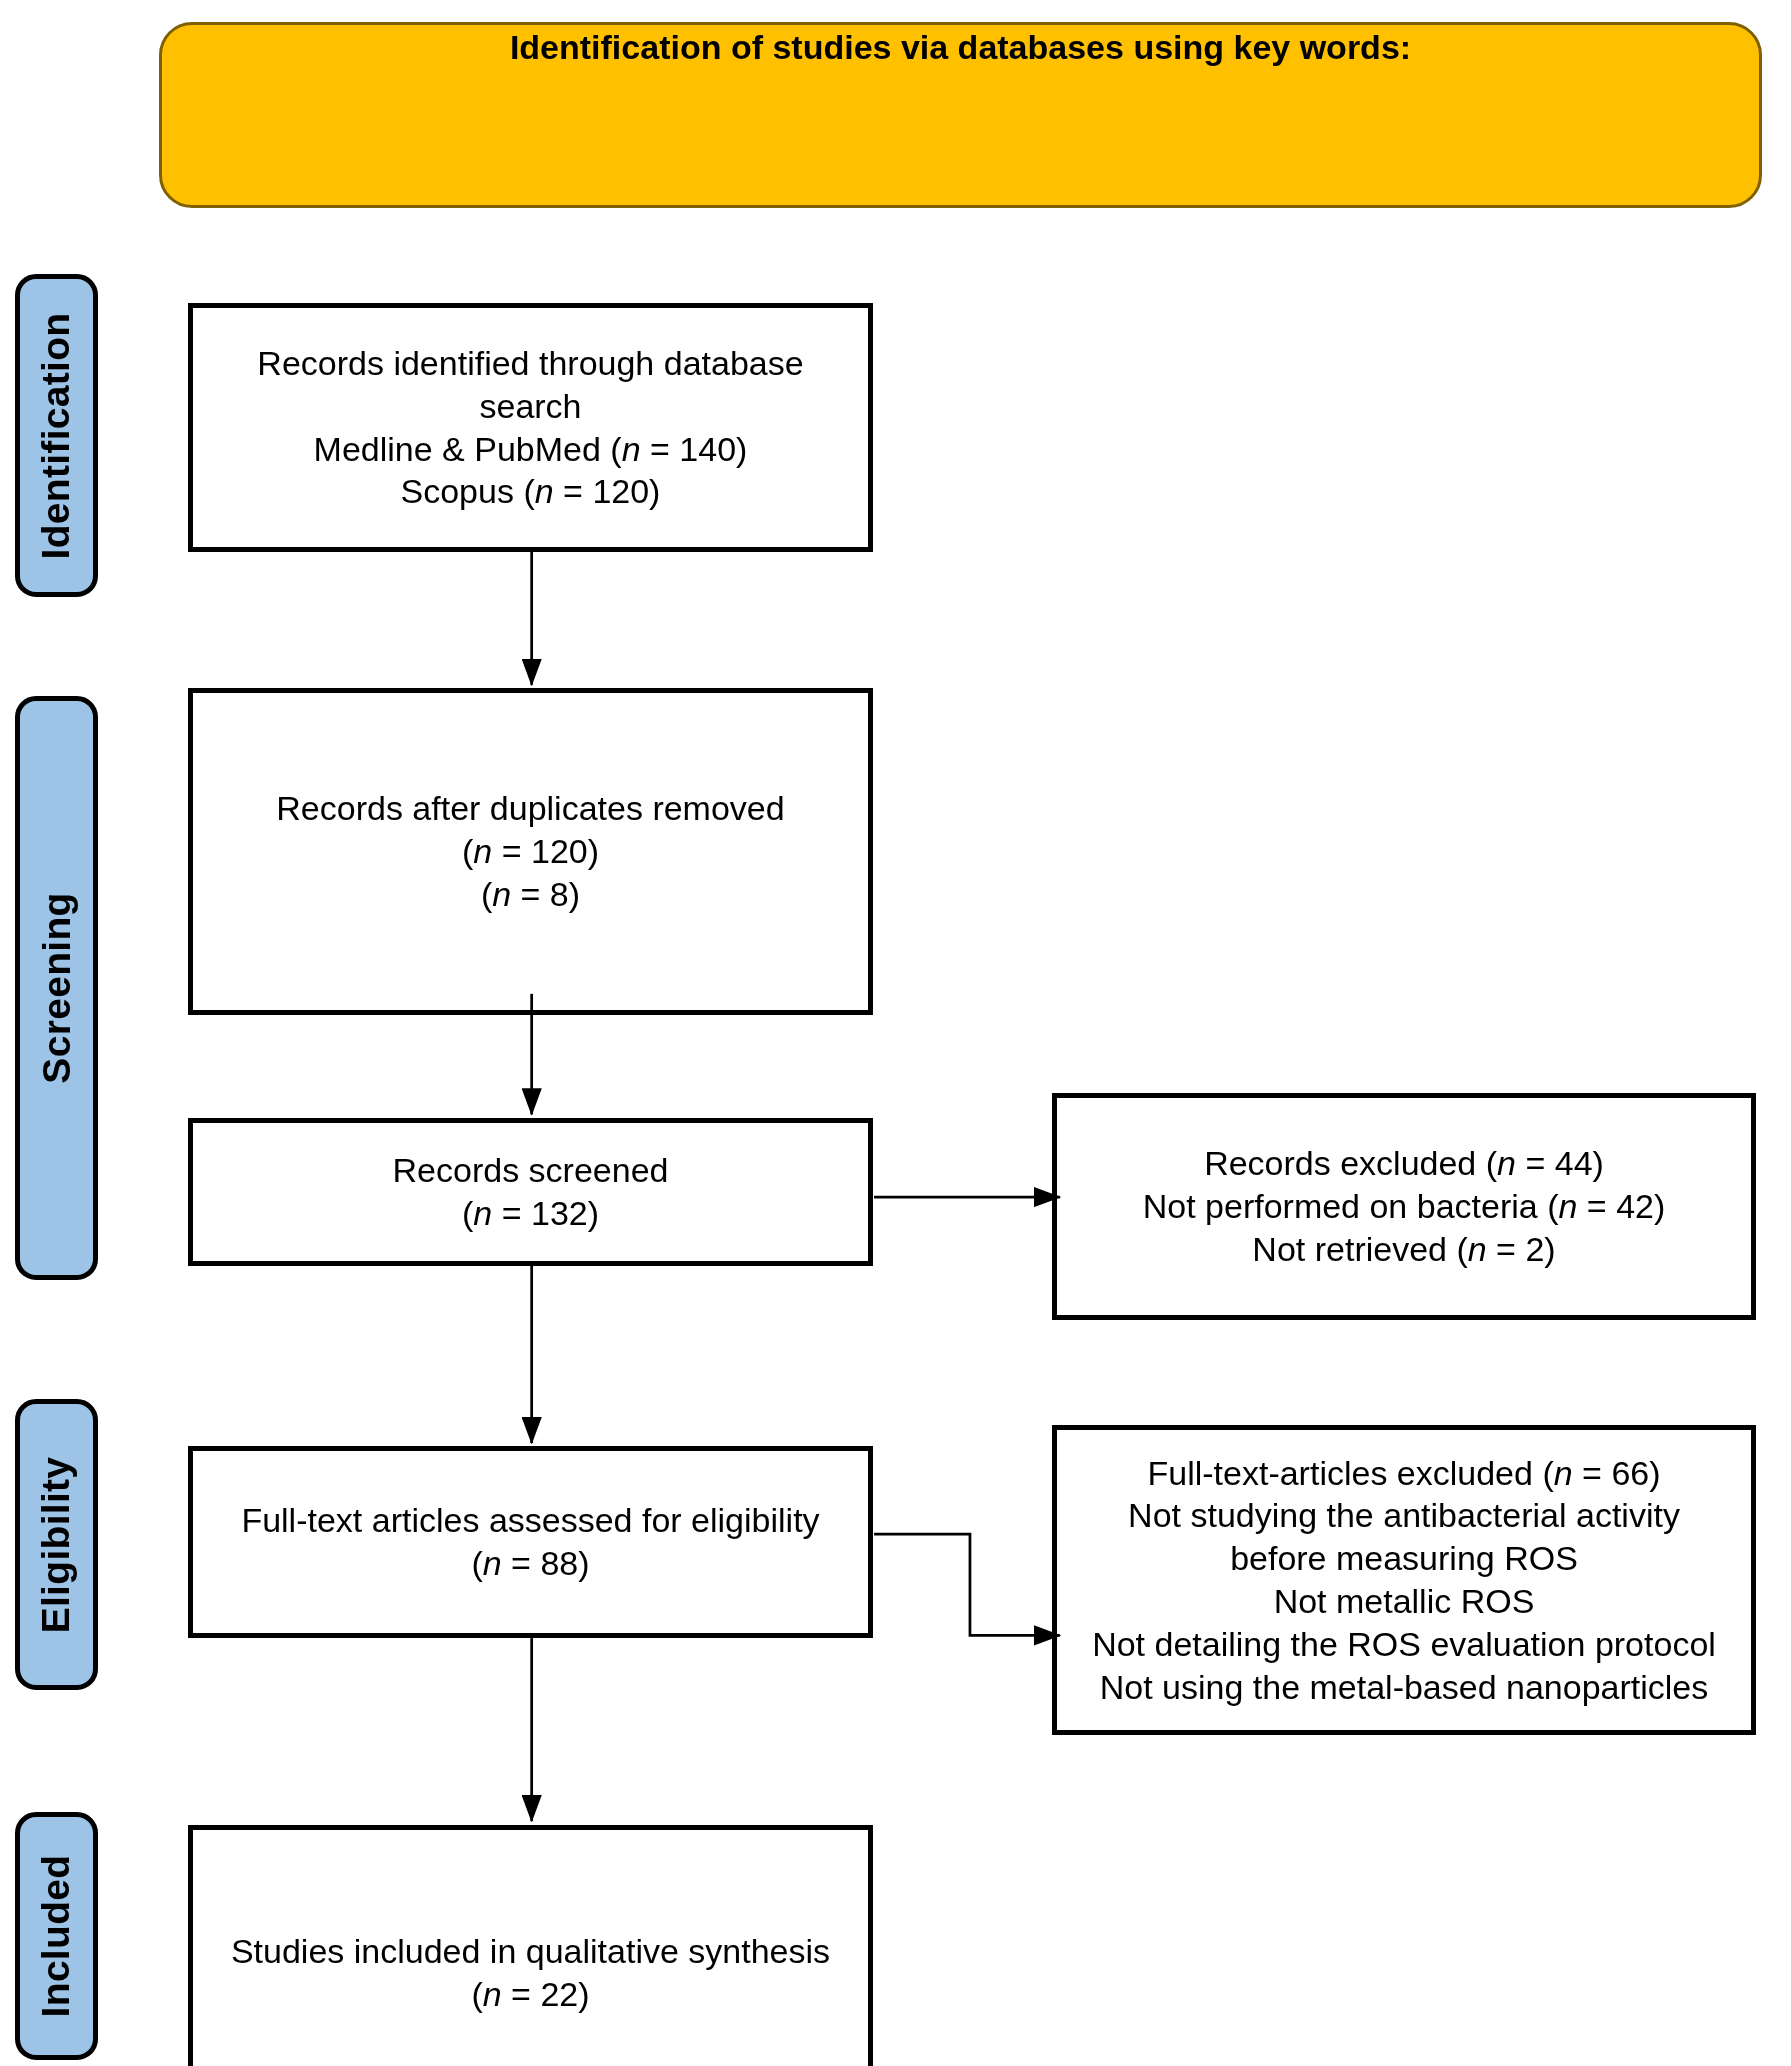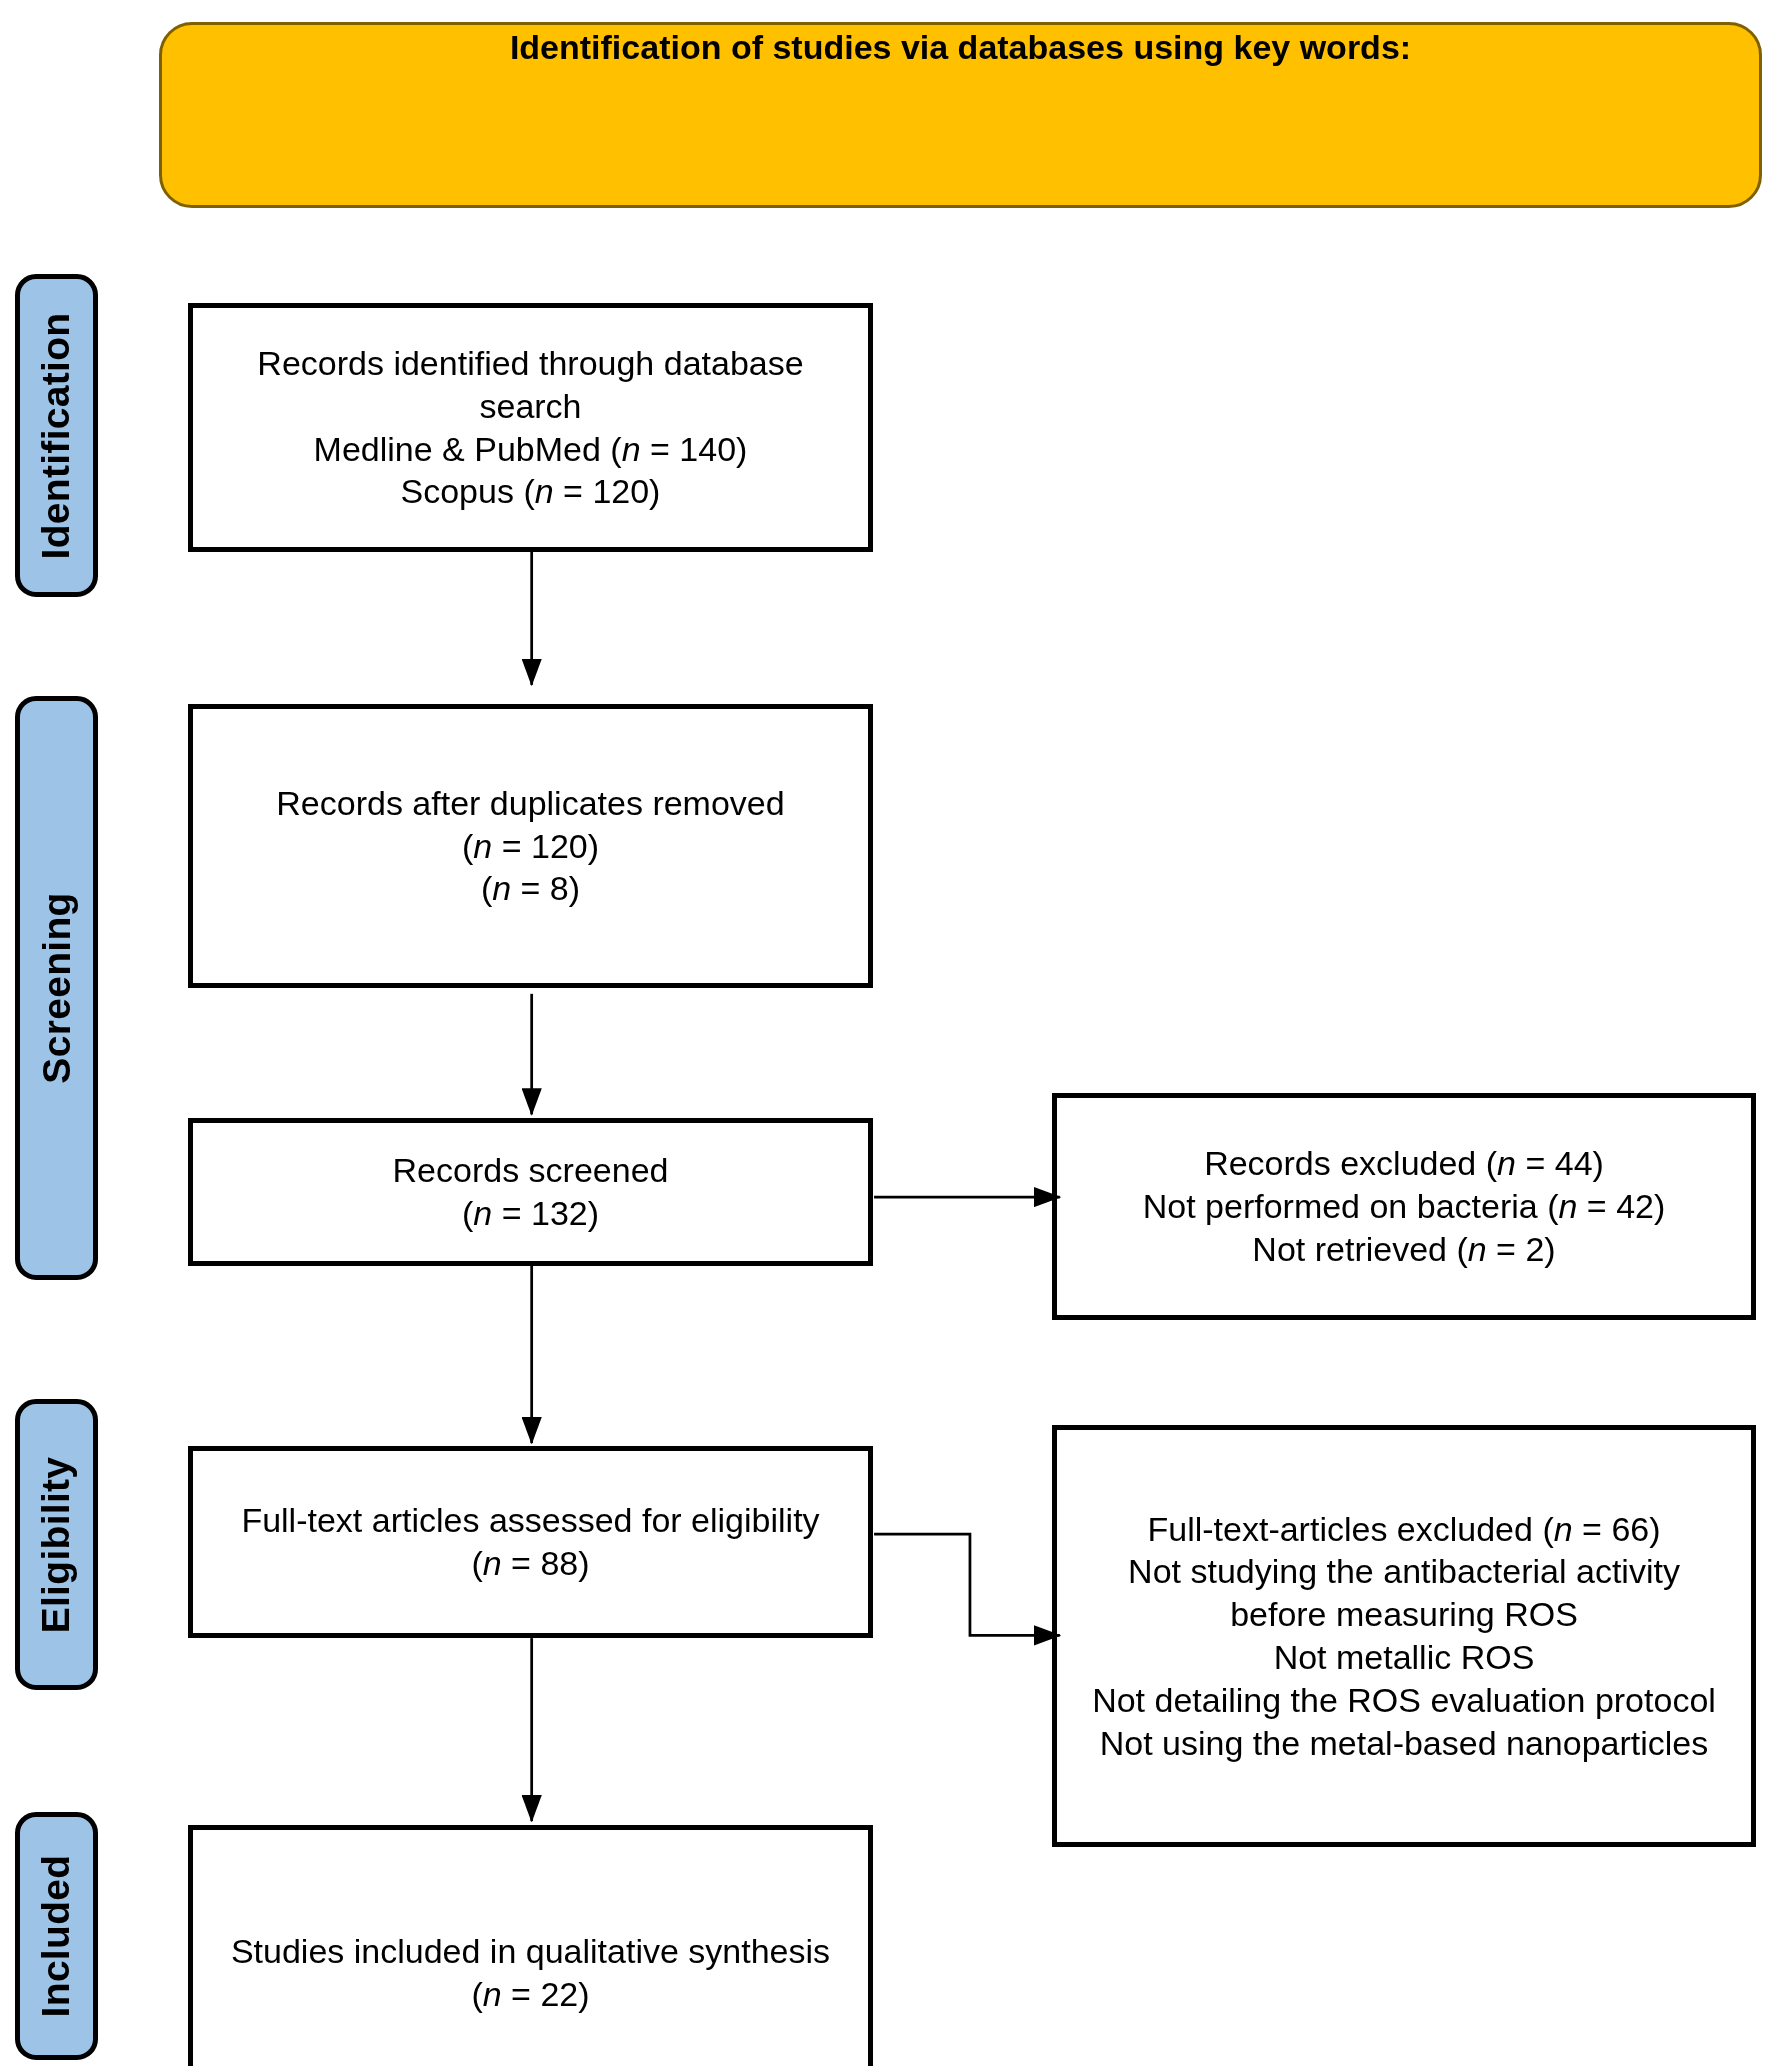--- a/index.html
+++ b/index.html
@@ -103,21 +103,21 @@
     <span class="vlabel">Included</span>
   </div>
 
   <div class="fbox main-col" style="top:303px;height:249px;">
     <div class="lines">
         <div class="tline">Records identified through database search</div>
         <div class="tline">Medline &amp; PubMed (<i>n</i> = 140)</div>
         <div class="tline">Scopus (<i>n</i> = 120)</div>
       </div>
   </div>
-  <div class="fbox main-col" style="top:688px;height:284px;margin-top:16px;">
+  <div class="fbox main-col" style="top:688px;height:327px;">
     <div class="lines">
         <div class="tline">Records after duplicates removed</div>
         <div class="tline">(<i>n</i> = 120)</div>
         <div class="tline">(<i>n</i> = 8)</div>
       </div>
   </div>
   <div class="fbox main-col" style="top:1118px;height:148px;">
     <div class="lines">
         <div class="tline">Records screened</div>
         <div class="tline">(<i>n</i> = 132)</div>
@@ -136,21 +136,21 @@
       </div>
   </div>
 
   <div class="fbox right-col" style="top:1093px;height:227px;">
     <div class="lines">
         <div class="tline">Records excluded (<i>n</i> = 44)</div>
         <div class="tline">Not performed on bacteria (<i>n</i> = 42)</div>
         <div class="tline">Not retrieved (<i>n</i> = 2)</div>
       </div>
   </div>
-  <div class="fbox right-col" style="top:1425px;height:422px;">
+  <div class="fbox right-col" style="top:1425px;height:310px;">
     <div class="lines">
         <div class="tline">Full-text-articles excluded (<i>n</i> = 66)</div>
         <div class="tline">Not studying the antibacterial activity</div>
         <div class="tline">before measuring ROS</div>
         <div class="tline">Not metallic ROS</div>
         <div class="tline">Not detailing the ROS evaluation protocol</div>
         <div class="tline">Not using the metal-based nanoparticles</div>
       </div>
   </div>
 

